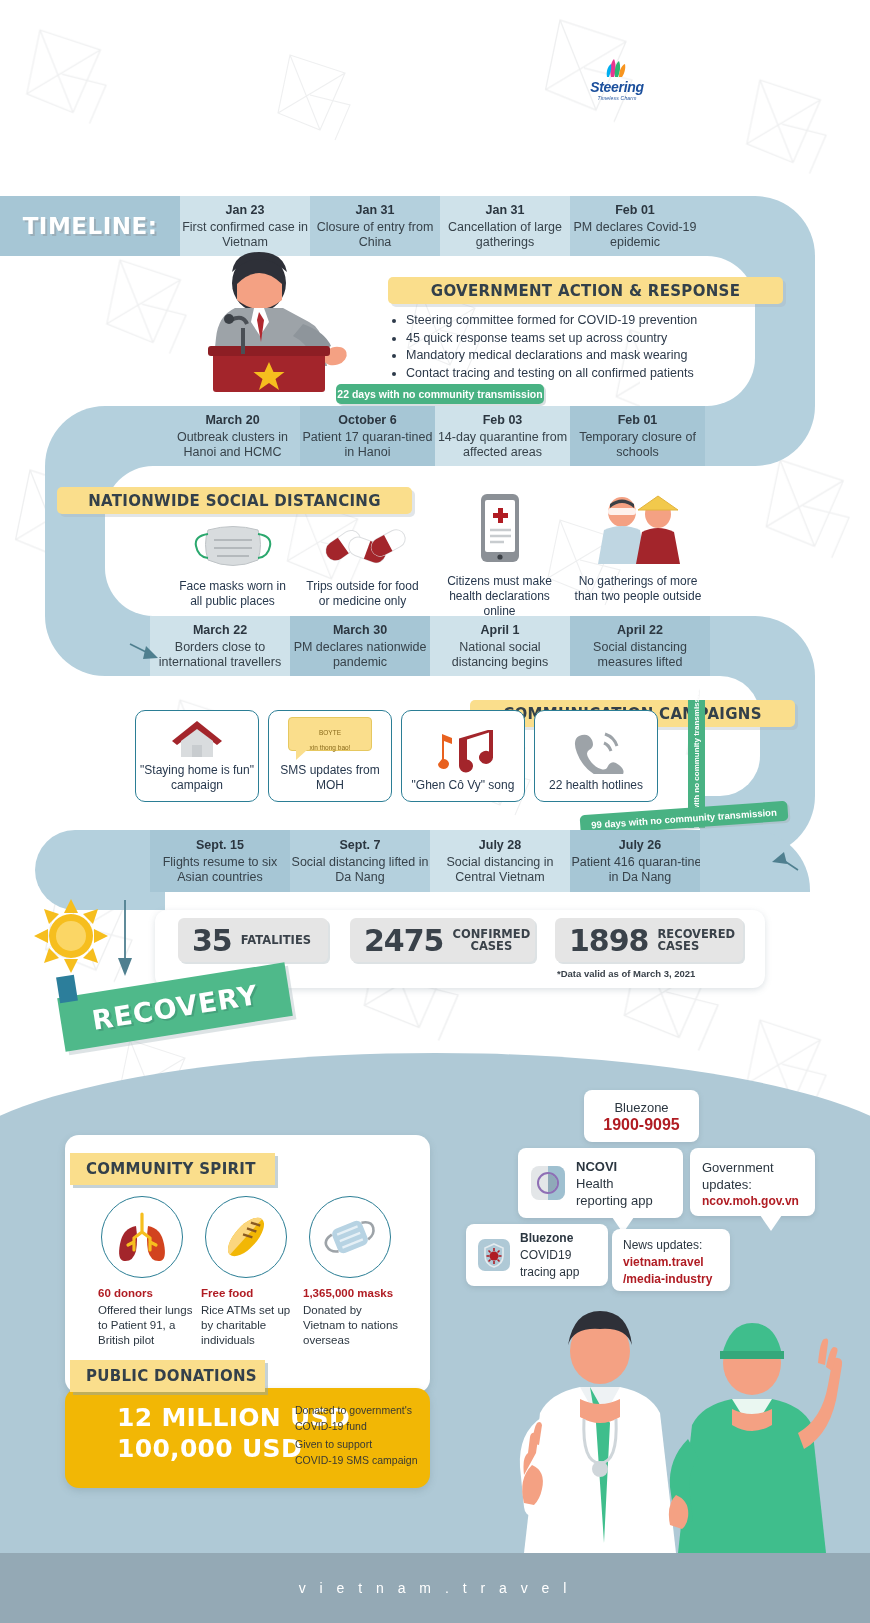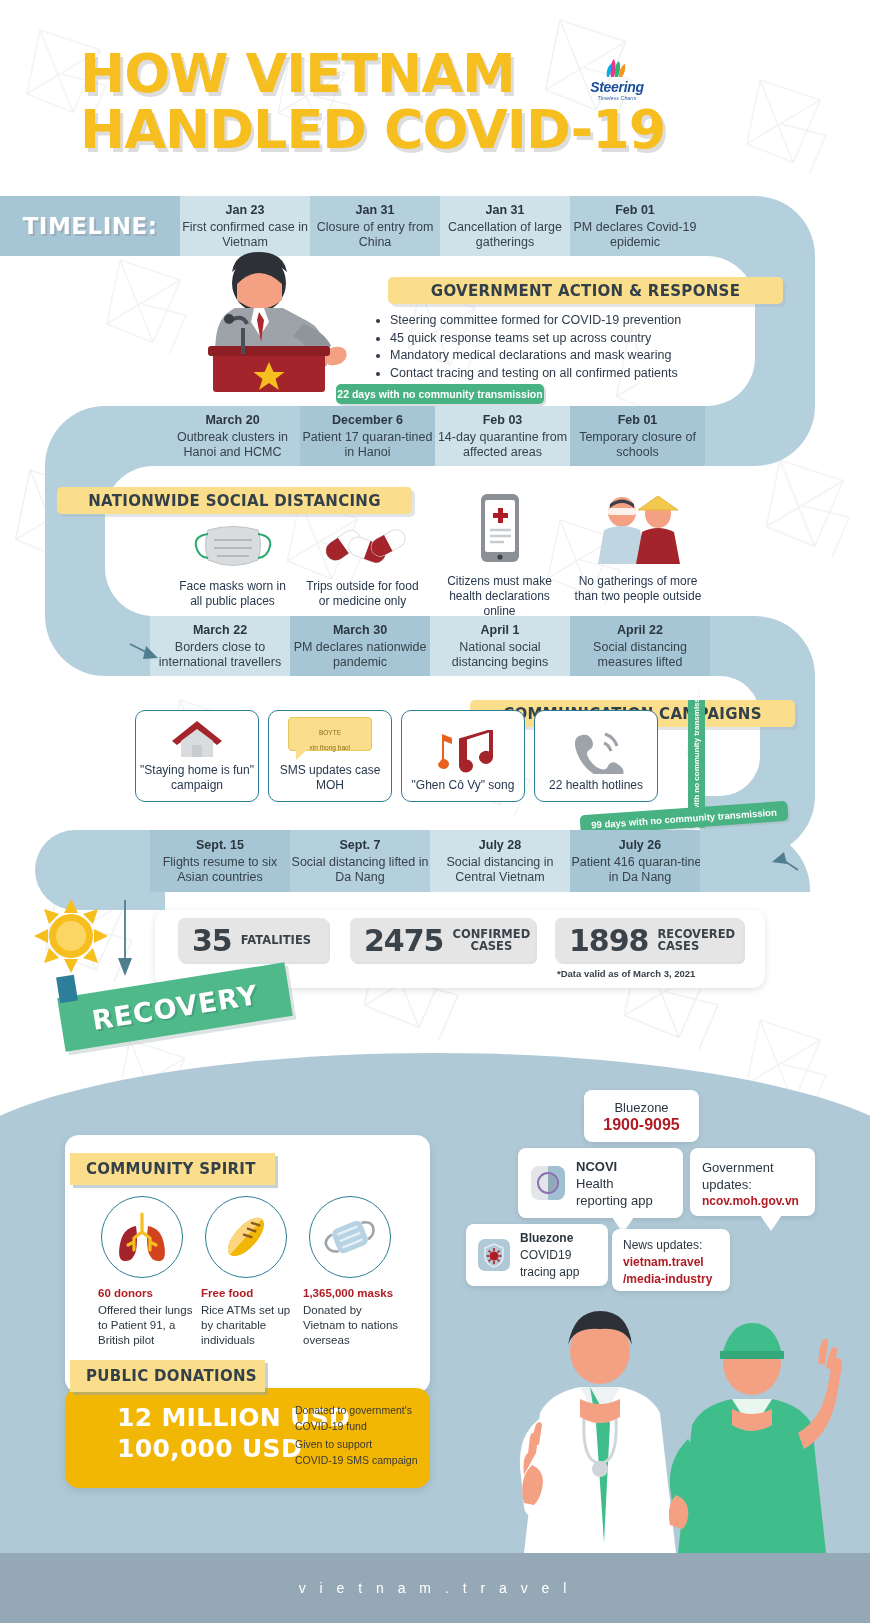--- a/index.html
+++ b/index.html
@@ -76,21 +76,21 @@
     box-shadow:2px 2px 0 rgba(160,175,180,.4);
   }
   .greenvert {
     position:absolute; background:#49B283; color:#fff;
     font-weight:bold; font-size:9.5px;
     display:flex; align-items:center; justify-content:center;
   }
 
   
   .bullets { position:absolute; color:#2d3a4a; font-size:12.5px; line-height:17.5px; }
-  .bullets li { }
+  .bullets li { margin-left:16px; }
   .bullets li::marker { color:#2d3a4a; }
 
   
   .icard {
     position:absolute; background:#fff; border:1.3px solid #2B7E95;
     border-radius:10px; display:flex; flex-direction:column;
     align-items:center; justify-content:flex-end; padding-bottom:8px;
     color:#27384d; font-size:12px; line-height:15px; text-align:center;
   }
   .dist-item {
@@ -256,24 +256,20 @@
       <g transform="translate(130,1040) scale(1.0)">
           <path d="M0 0 L55 18 L30 75 L-12 58 Z M0 0 L30 75 M55 18 L-12 58 M20 40 L60 50 L45 85"></path>
         </g>
       <g transform="translate(480,1055) scale(1.0)">
           <path d="M0 0 L55 18 L30 75 L-12 58 Z M0 0 L30 75 M55 18 L-12 58 M20 40 L60 50 L45 85"></path>
         </g>
     </g>
   </svg>
 
   <div class="header">
-    <div class="title">
-      <span>HOW VIETNAM</span>
-      <span class="l2">HANDLED COVID-19</span>
-    </div>
     <div class="vn-logo">
       <svg width="40" height="20" viewBox="0 0 40 20" style="display:block;margin:0 auto 1px;">
         <path d="M14 19 C12 11 14 4 17 1 C19 5 19 13 17 19 Z" fill="#E8368F"></path>
         <path d="M18 19 C17 11 19 5 22 3 C24 8 23 14 21 19 Z" fill="#2BB673"></path>
         <path d="M22 19 C22 12 25 7 28 6 C29 11 27 16 25 19 Z" fill="#F7941E"></path>
         <path d="M10 19 C9 13 11 8 14 6 C15 11 13 16 12 19 Z" fill="#00AEEF"></path>
       </svg>
       <div class="vn-name">Steering</div>
       <div class="vn-sub">Timeless Charm</div>
     </div>
@@ -343,21 +339,21 @@
 
   <div class="snake rnd-tl rnd-bl" style="left:45px;top:406px;width:140px;height:270px;"></div>
   <div class="snake" style="left:105px;top:466px;width:100px;height:150px;background:#ffffff;border-radius:48px 0 0 48px;"></div>
 
   <div class="band" style="left:165px;top:406px;width:540px;height:60px;">
     <div class="cell c-b" style="width:135px;">
       <span class="d">March 20</span>
       <span class="t">Outbreak clusters in Hanoi and HCMC</span>
     </div>
     <div class="cell c-c" style="width:135px;">
-      <span class="d">December 6</span>
+      <span class="d">October 6</span>
       <span class="t">Patient 17 quaran-tined in Hanoi</span>
     </div>
     <div class="cell c-a" style="width:135px;">
       <span class="d">Feb 03</span>
       <span class="t">14-day quarantine from affected areas</span>
     </div>
     <div class="cell c-c" style="width:135px;">
       <span class="d">Feb 01</span>
       <span class="t">Temporary closure of schools</span>
     </div>
@@ -456,21 +452,21 @@
     <div>"Staying home is fun" campaign</div>
   </div>
   <div class="icard" style="left:268px;top:710px;width:124px;height:92px;">
     <div style="position:relative;width:84px;height:42px;margin-bottom:4px;">
       <div style="position:absolute;left:0;top:0;width:84px;height:34px;background:#FADE8C;border:1px solid #E6C860;border-radius:4px;text-align:center;">
         <div style="font-size:6.5px;color:#8a6a1a;margin-top:7px;">BOYTE</div>
         <div style="font-size:6.5px;color:#8a6a1a;">xin thong bao!</div>
       </div>
       <div style="position:absolute;left:8px;top:33px;width:0;height:0;border-left:0 solid transparent;border-right:11px solid transparent;border-top:10px solid #FADE8C;"></div>
     </div>
-    <div>SMS updates case MOH</div>
+    <div>SMS updates from MOH</div>
   </div>
   <div class="icard" style="left:401px;top:710px;width:124px;height:92px;">
     <svg width="68" height="44" viewBox="0 0 68 44" style="margin-bottom:4px;">
       <path d="M9 34 a5.5 5 0 1 0 6 -5 l0 -18 l8 3 l0 -6 l-10 -4 l0 25 Z" fill="#E8611F"></path>
       <path d="M30 36 a7 6.5 0 1 0 8 -6.5 l0 -20 l22 -7 l0 19 a7 6.5 0 1 0 4 6 l0 -29 l-34 10 Z" fill="#A3252B"></path>
     </svg>
     <div>"Ghen Cô Vy" song</div>
   </div>
   <div class="icard" style="left:534px;top:710px;width:124px;height:92px;">
     <svg width="62" height="44" viewBox="0 0 62 44" style="margin-bottom:4px;">

